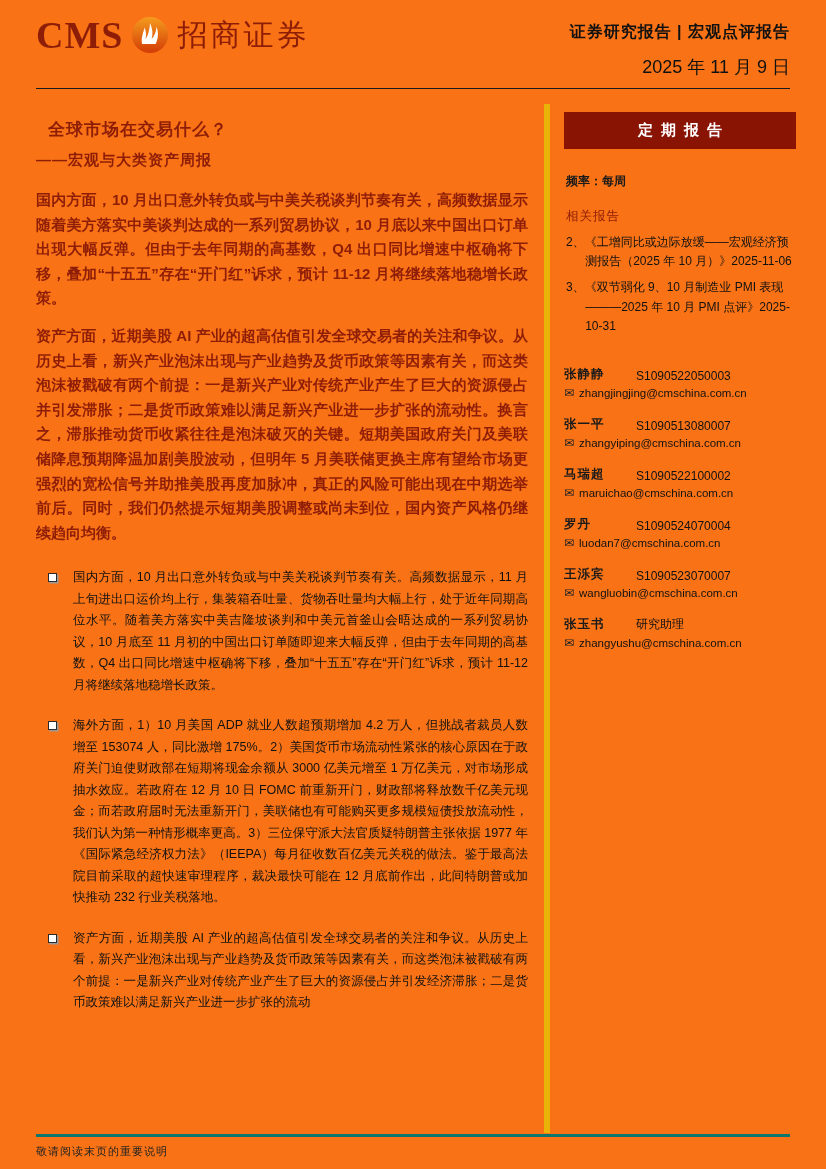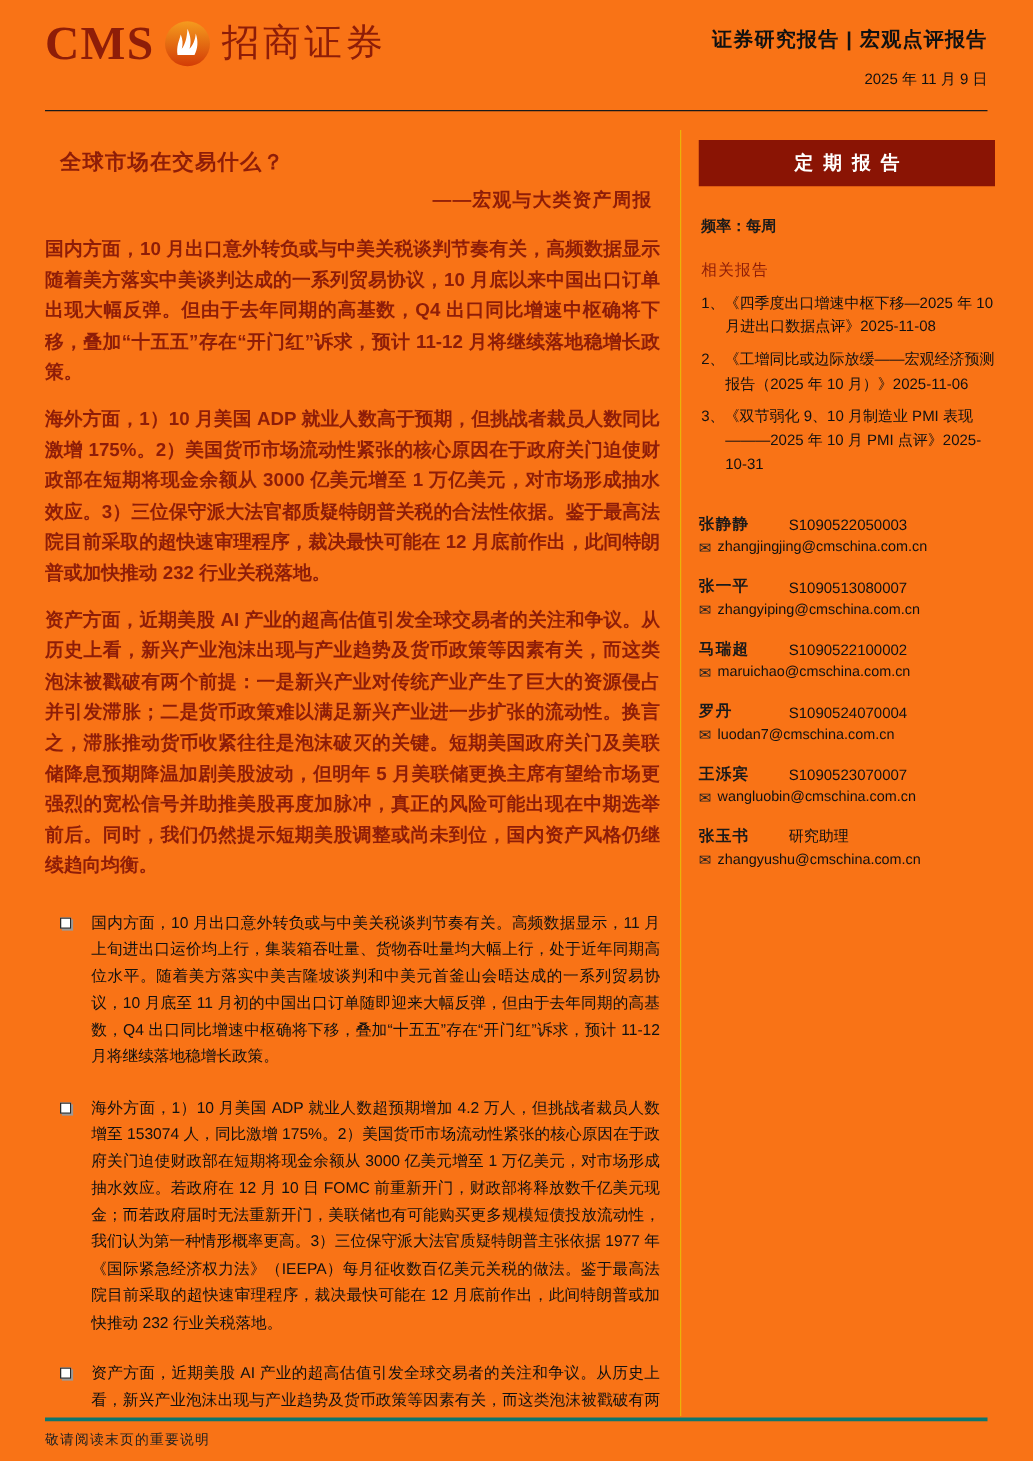--- a/index.html
+++ b/index.html
@@ -29,43 +29,43 @@
     font-weight:bold;font-size:38px;line-height:1;
     color:var(--red);letter-spacing:1px;
   }
   .logo-flame{width:38px;height:38px;flex:none;}
   .logo-cn{
     font-size:30px;font-weight:normal;color:var(--red);
     letter-spacing:3px;line-height:1;
   }
   .header-right{text-align:right;padding-top:6px;}
   .report-category{font-size:16px;font-weight:bold;color:#111;letter-spacing:1px;}
-  .report-date{font-size:12px;margin-top:12px;color:#111;}
+  .report-date{font-size:18px;margin-top:12px;color:#111;}
   .header-rule{
     position:absolute;top:88px;left:36px;right:36px;
     border-top:1.6px solid #1a1a1a;
   }
   
   .content{
     position:absolute;top:104px;bottom:36px;left:36px;right:30px;
     display:flex;overflow:hidden;
   }
   .main-col{width:508px;flex:none;padding:0 16px 0 0;}
   .side-col{
-    flex:1;border-left:1px solid #eab308;
+    flex:1;border-left:6px solid #eab308;
     padding:2px 0 0 14px;
   }
   
   .page-title{
     margin:14px 0 10px 12px;
     font-size:17px;font-weight:bold;color:var(--red);
     letter-spacing:1px;
   }
   .page-subtitle{
-    text-align:right;margin:0 6px 18px 0;
+    text-align:left;margin:0 6px 18px 0;
     font-size:15px;font-weight:bold;color:var(--red);
     letter-spacing:1px;
   }
   .summary p{
     margin:0 0 13px 0;
     font-size:15px;font-weight:bold;color:var(--red);
     line-height:1.64;text-align:justify;
   }
   .bullets{margin-top:22px;}
   .bullet{display:flex;margin-bottom:19px;}
@@ -91,21 +91,21 @@
     font-size:12.5px;font-weight:normal;color:var(--red);
     margin:0 0 8px 2px;letter-spacing:1px;
   }
   .rel-item{
     font-size:12px;line-height:1.6;color:#111;
     padding-left:1.6em;text-indent:-1.6em;
     margin:0 0 7px 2px;
   }
   .analysts{margin-top:30px;}
   .analyst{margin-bottom:17px;}
-  .a-row{display:flex;align-items:center;}
+  .a-row{display:flex;align-items:flex-end;}
   .a-name{font-weight:bold;font-size:12.5px;width:72px;flex:none;letter-spacing:1px;}
   .a-cert{font-size:12px;color:#111;}
   .a-email{display:flex;align-items:center;margin-top:4px;font-size:11.5px;color:#111;}
   .mail-icon{font-size:12px;margin-right:5px;color:#222;line-height:1;}
   
   .footer{
     position:absolute;left:36px;right:36px;bottom:10px;
     border-top:3px solid #0f766e;
     padding-top:7px;
     font-size:11px;color:#222;letter-spacing:1px;
@@ -143,21 +143,20 @@
   <div class="header-rule"></div>
 
   <div class="content">
 
     <div class="main-col">
       <div class="page-title">全球市场在交易什么？</div>
       <div class="page-subtitle">——宏观与大类资产周报</div>
 
       <div class="summary">
         <p>国内方面，10 月出口意外转负或与中美关税谈判节奏有关，高频数据显示随着美方落实中美谈判达成的一系列贸易协议，10 月底以来中国出口订单出现大幅反弹。但由于去年同期的高基数，Q4 出口同比增速中枢确将下移，叠加“十五五”存在“开门红”诉求，预计 11-12 月将继续落地稳增长政策。</p>
-        <p>海外方面，1）10 月美国 ADP 就业人数高于预期，但挑战者裁员人数同比激增 175%。2）美国货币市场流动性紧张的核心原因在于政府关门迫使财政部在短期将现金余额从 3000 亿美元增至 1 万亿美元，对市场形成抽水效应。3）三位保守派大法官都质疑特朗普关税的合法性依据。鉴于最高法院目前采取的超快速审理程序，裁决最快可能在 12 月底前作出，此间特朗普或加快推动 232 行业关税落地。</p>
         <p>资产方面，近期美股 AI 产业的超高估值引发全球交易者的关注和争议。从历史上看，新兴产业泡沫出现与产业趋势及货币政策等因素有关，而这类泡沫被戳破有两个前提：一是新兴产业对传统产业产生了巨大的资源侵占并引发滞胀；二是货币政策难以满足新兴产业进一步扩张的流动性。换言之，滞胀推动货币收紧往往是泡沫破灭的关键。短期美国政府关门及美联储降息预期降温加剧美股波动，但明年 5 月美联储更换主席有望给市场更强烈的宽松信号并助推美股再度加脉冲，真正的风险可能出现在中期选举前后。同时，我们仍然提示短期美股调整或尚未到位，国内资产风格仍继续趋向均衡。</p>
       </div>
 
       <div class="bullets">
         <div class="bullet">
           <span class="sq"></span>
           <p>国内方面，10 月出口意外转负或与中美关税谈判节奏有关。高频数据显示，11 月上旬进出口运价均上行，集装箱吞吐量、货物吞吐量均大幅上行，处于近年同期高位水平。随着美方落实中美吉隆坡谈判和中美元首釜山会晤达成的一系列贸易协议，10 月底至 11 月初的中国出口订单随即迎来大幅反弹，但由于去年同期的高基数，Q4 出口同比增速中枢确将下移，叠加“十五五”存在“开门红”诉求，预计 11-12 月将继续落地稳增长政策。</p>
         </div>
         <div class="bullet">
           <span class="sq"></span>
@@ -168,21 +167,20 @@
           <p>资产方面，近期美股 AI 产业的超高估值引发全球交易者的关注和争议。从历史上看，新兴产业泡沫出现与产业趋势及货币政策等因素有关，而这类泡沫被戳破有两个前提：一是新兴产业对传统产业产生了巨大的资源侵占并引发经济滞胀；二是货币政策难以满足新兴产业进一步扩张的流动</p>
         </div>
       </div>
     </div>
 
     <div class="side-col">
       <div class="badge">定期报告</div>
       <div class="freq">频率：每周</div>
       <div class="rel-title">相关报告</div>
 
-      <div class="rel-item">1、《四季度出口增速中枢下移—2025 年 10 月进出口数据点评》2025-11-08</div>
       <div class="rel-item">2、《工增同比或边际放缓——宏观经济预测报告（2025 年 10 月）》2025-11-06</div>
       <div class="rel-item">3、《双节弱化 9、10 月制造业 PMI 表现———2025 年 10 月 PMI 点评》2025-10-31</div>
 
       <div class="analysts">
 
         <div class="analyst">
           <div class="a-row">
             <span class="a-name">张静静</span>
             <span class="a-cert">S1090522050003</span>
           </div>

